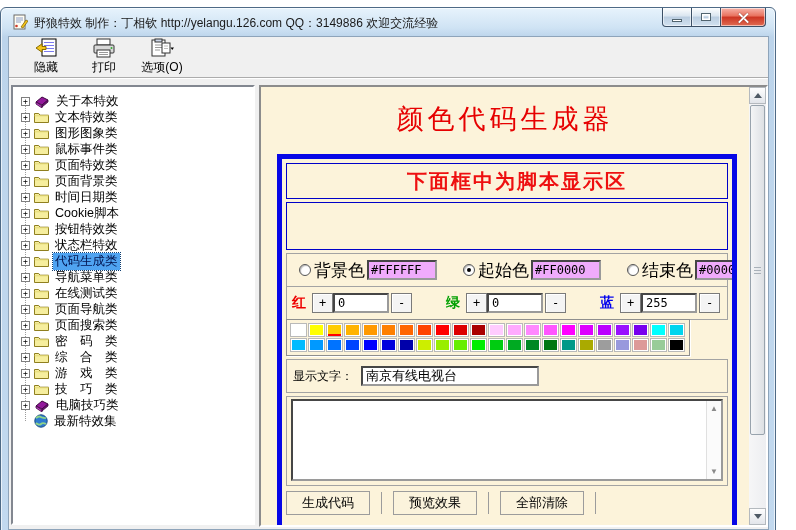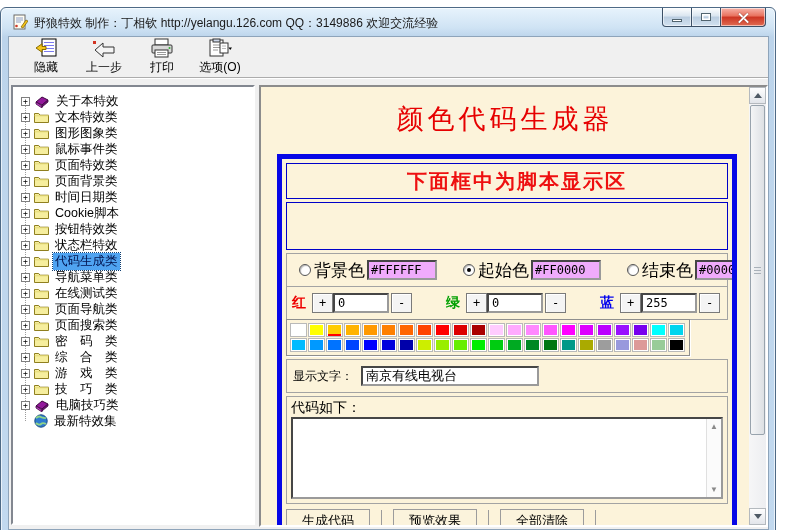--- a/index.html
+++ b/index.html
@@ -148,29 +148,20 @@
             <svg width="22" height="20" viewBox="0 0 22 20">
               <rect x="7" y="1" width="14" height="17" fill="#fff" stroke="#000"></rect>
               <path d="M9 4.5h10M9 7.5h10M9 10.5h10M9 13.5h10" stroke="#7A7AF0" fill="none"></path>
               <path d="M1 10l6-4.2v2.7h4v3H7v2.7z" fill="#F3C51D" stroke="#8A6D00"></path>
             </svg>
           </span>
           <span class="tb-label">隐藏</span>
         </div>
         <div class="tb-btn">
           <span class="tb-icon">
-            <svg width="24" height="18" viewBox="0 0 24 18">
-              <rect x="1" y="1" width="3" height="3" fill="#D23322"></rect>
-              <path d="M3 10l8-7v4h11v6H11v4z" fill="#F4F4F4" stroke="#333"></path>
-            </svg>
-          </span>
-          <span class="tb-label">上一步</span>
-        </div>
-        <div class="tb-btn">
-          <span class="tb-icon">
             <svg width="24" height="20" viewBox="0 0 24 20">
               <rect x="5" y="1" width="13" height="6" fill="#fff" stroke="#333"></rect>
               <rect x="2" y="7" width="20" height="8" rx="1" fill="#D9D9D9" stroke="#333"></rect>
               <rect x="5" y="12" width="13" height="7" fill="#fff" stroke="#333"></rect>
               <path d="M7 14.5h9M7 16.5h9" stroke="#999" fill="none"></path>
               <circle cx="19.5" cy="10" r="1" fill="#3A3"></circle>
             </svg>
           </span>
           <span class="tb-label">打印</span>
         </div>
@@ -499,21 +490,20 @@
                   <span class="swatch" title="#DD9999" style="background: rgb(221, 153, 153);"></span>
                   <span class="swatch" title="#99CC99" style="background: rgb(153, 204, 153);"></span>
                   <span class="swatch" title="#000000" style="background: rgb(0, 0, 0);"></span>
                 </div>
               </div>
             <div class="row display-row">
               <span class="lbl">显示文字：</span>
               <input class="display-input" type="text" value="南京有线电视台" style="">
             </div>
             <div class="code-section">
-              <div class="code-lbl lbl">代码如下：</div>
               <div class="code-box">
                 <div class="mini-scroll">
                   <span class="ms-up">▲</span>
                   <span class="ms-down">▼</span>
                 </div>
               </div>
             </div>
             <div class="actions" id="actions">
                 <button class="act-btn">生成代码</button>
                 <span class="act-sep"></span>

